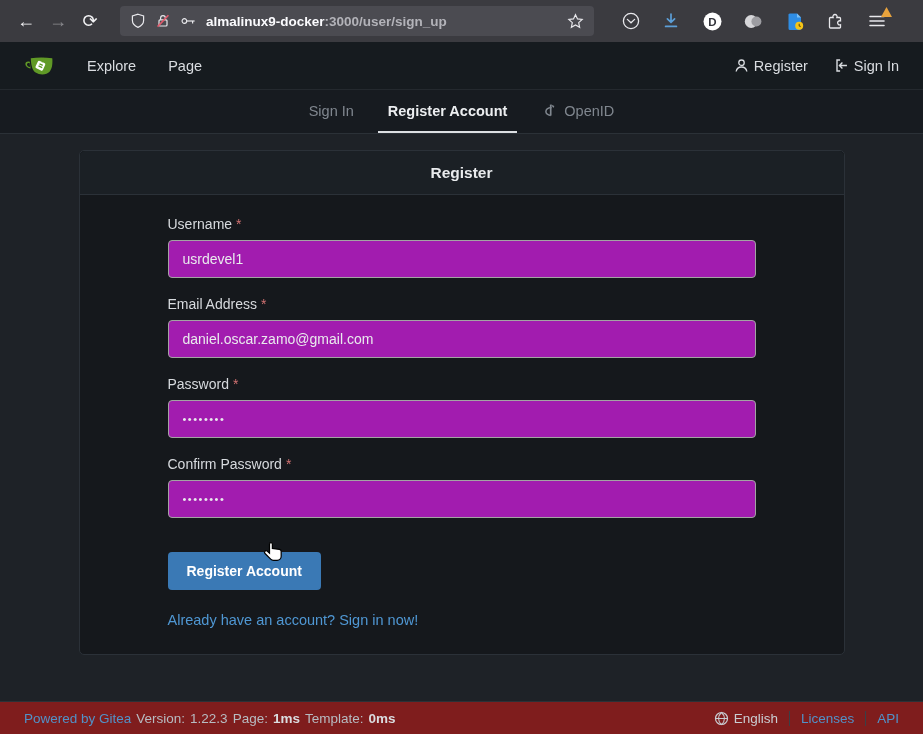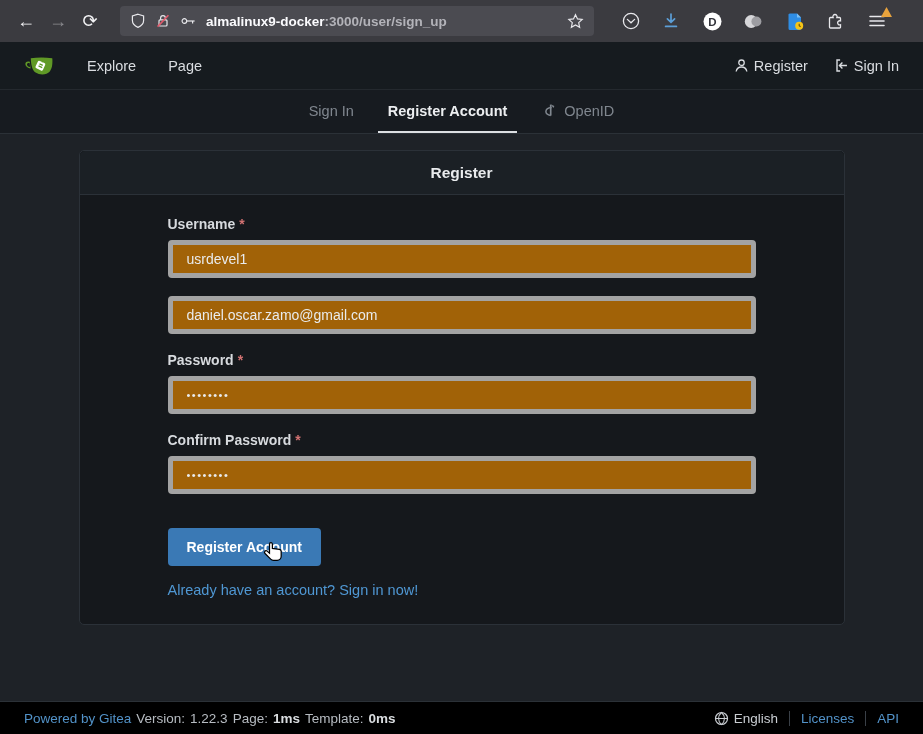--- a/index.html
+++ b/index.html
@@ -55,37 +55,37 @@
     width:766px; margin:16px auto 0; background:#15181c;
     border:1px solid #2b3138; border-radius:5px;
   }
   .panel-header {
     height:44px; background:#1b2025; border-bottom:1px solid #2b3138;
     border-radius:5px 5px 0 0; display:flex; align-items:center; justify-content:center;
     color:#e9ebed; font-size:15.5px; font-weight:bold;
   }
   .panel-body { padding:21px 88px 26px; }
   .field { margin-bottom:18px; }
-  .field label { display:block; font-size:14px; color:#d7dade; font-weight:bold; margin-bottom:8px; }
+  .field label { display:block; font-size:14px; color:#d7dade; font-weight:normal; margin-bottom:8px; }
   .req { color:#d27272; margin-left:4px; }
   .field input {
-    width:100%; height:38px; background:#a16207; border:5px solid #a3a3a3;
+    width:100%; height:38px; background:#a21caf; border:1px solid #a3a3a3;
     border-radius:4px; color:#e9ebed; font-size:14px; padding:0 14px;
     font-family:"Liberation Sans", sans-serif; outline:none;
   }
   .field input.pw { font-size:11px; letter-spacing:1.5px; }
   .btn-primary {
     margin-top:16px; background:#3a79b5; color:#ffffff; border:none; border-radius:4px;
     padding:11px 19px; font-size:14px; font-weight:bold; cursor:pointer;
     font-family:"Liberation Sans", sans-serif;
   }
-  .signin-link { display:block; margin-top:16px; color:#4f97d3; font-size:14.5px; text-decoration:none; cursor:pointer; }
+  .signin-link { display:block; margin-top:22px; color:#4f97d3; font-size:14.5px; text-decoration:none; cursor:pointer; }
   
   .gfooter {
-    height:33px; background:#000000; border-top:1px solid #2b3137; flex-shrink:0;
+    height:33px; background:#7f1d1d; border-top:1px solid #2b3137; flex-shrink:0;
     display:flex; align-items:center; padding:0 24px; font-size:13.5px; color:#b7bcc2;
   }
   .gfooter .left { display:flex; align-items:center; gap:5px; white-space:nowrap; }
   .gfooter a { color:#5292c8; text-decoration:none; cursor:pointer; }
   .gfooter b { color:#dadde0;text-align:center; }
   .gfooter .right { margin-left:auto; display:flex; align-items:center; gap:11px; }
   .gfooter .divider { width:1px; height:15px; background:#3a4047; }
   .lang { display:flex; align-items:flex-start; gap:5px; color:#c9cdd2; cursor:pointer; }
   .cursor { position:absolute; left:262px; top:541px; pointer-events:none; }
 </style>
@@ -224,20 +224,21 @@
     <div class="panel">
       <div class="panel-header">Register</div>
       <div class="panel-body">
 
         <div class="field">
           <label><span>Username</span><span class="req">*</span></label>
           <input type="text" value="usrdevel1" style="">
         </div>
 
         <div class="field">
+          <label><span>Email Address</span><span class="req">*</span></label>
           <input type="text" value="daniel.oscar.zamo@gmail.com" style="">
         </div>
 
         <div class="field">
           <label><span>Password</span><span class="req">*</span></label>
           <input type="text" class="pw" value="••••••••" style="">
         </div>
 
         <div class="field">
           <label><span>Confirm Password</span><span class="req">*</span></label>

